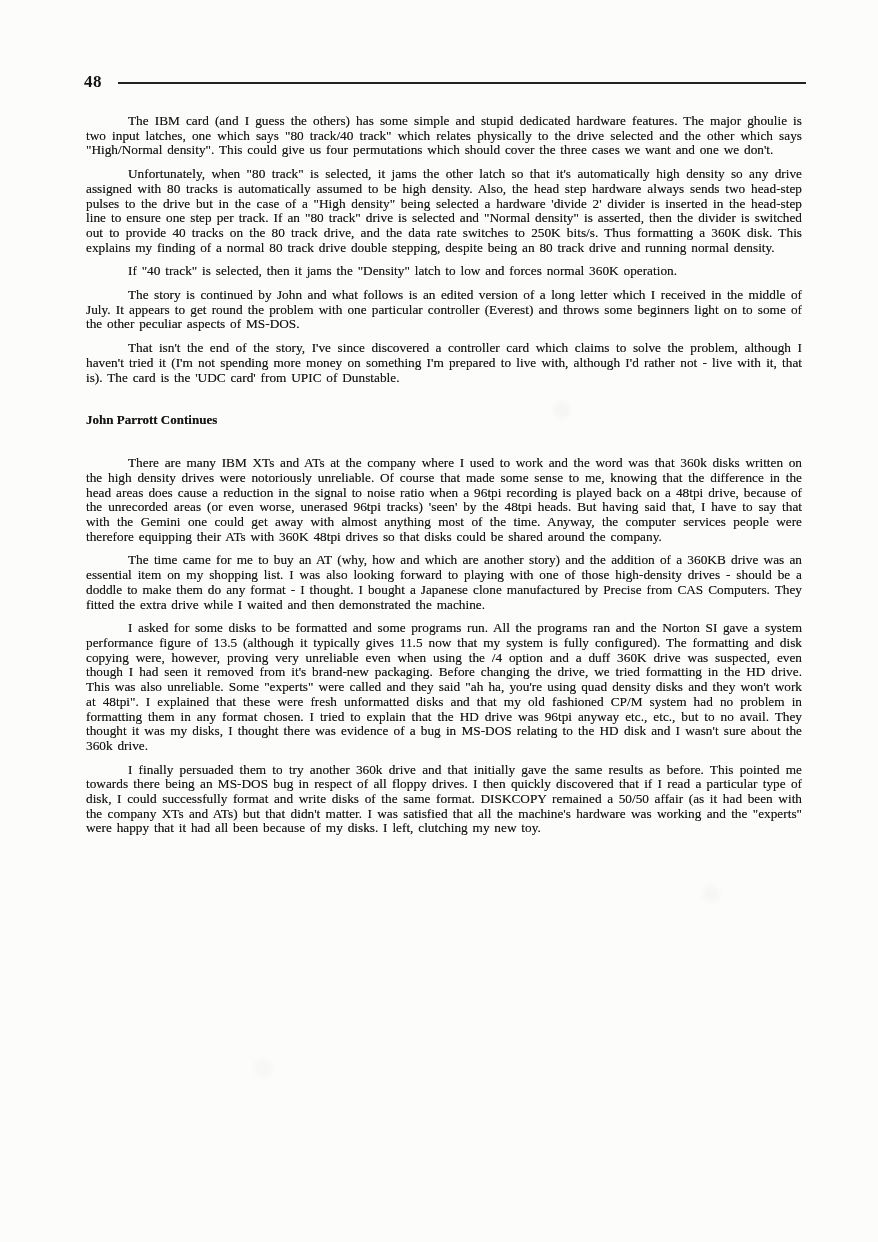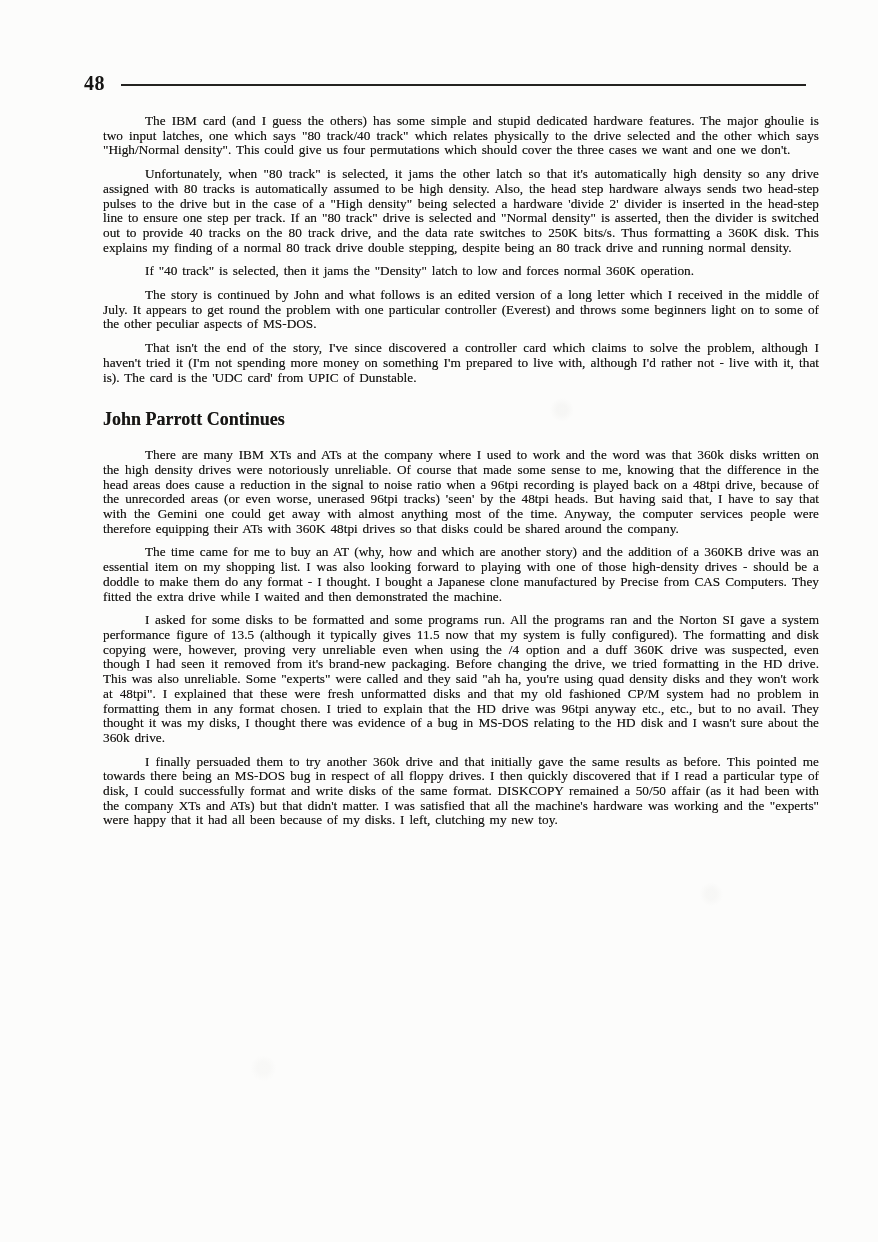--- a/index.html
+++ b/index.html
@@ -28,50 +28,50 @@
   }
   .page-header {
     position: absolute;
     top: 72px;
     left: 84px;
     right: 72px;
     display: flex;
     align-items: center;
   }
   .page-num {
-    font-size: 20px;
+    font-size: 17px;
     font-weight: 700;
     letter-spacing: 0.5px;
     color: #151413;
   }
   .rule {
     flex: 1;
     height: 2px;
     background: #242320;
     margin-left: 16px;
     margin-top: 2px;
   }
   .content {
     position: absolute;
     top: 114px;
-    left: 103px;
+    left: 86px;
     width: 716px;
   }
   .content p {
     margin: 0 0 9px 0;
     font-size: 13.3px;
     line-height: 14.7px;
     text-align: justify;
     text-indent: 42px;
     word-spacing: 1.5px;
     text-shadow: 0 0 0.5px rgba(20,18,15,0.55);
   }
   .section-heading {
-    margin: 27px 0 21px 0;
-    font-size: 18px;
+    margin: 27px 0 29px 0;
+    font-size: 13px;
     font-weight: 700;
     line-height: 15px;
     text-shadow: 0 0 0.5px rgba(20,18,15,0.6);
   }
 </style>
 </head>
 <body>
 
 <div class="page">
 

